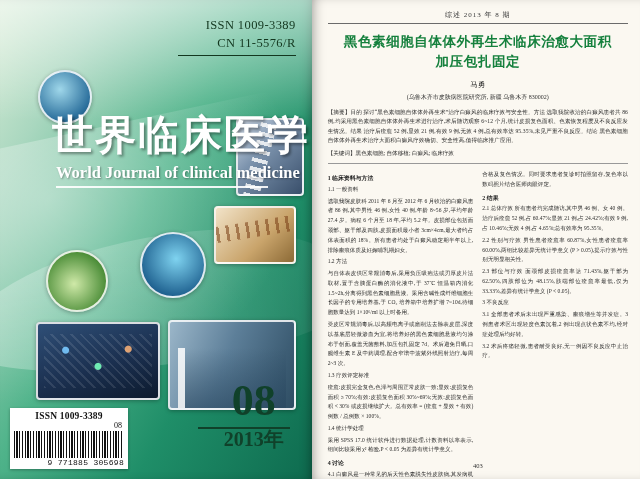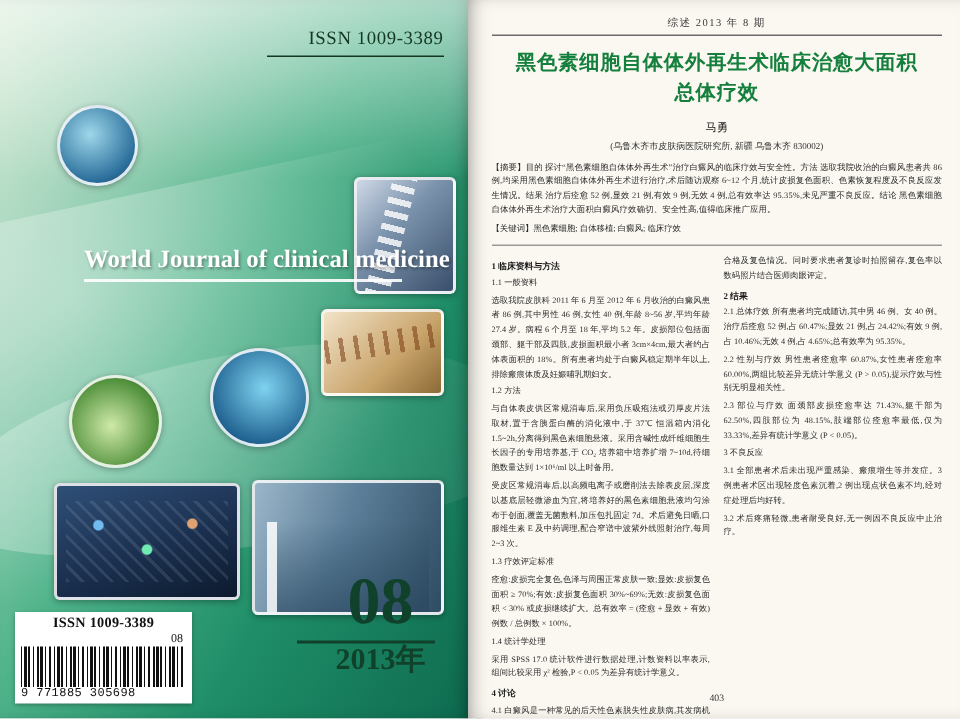--- a/index.html
+++ b/index.html
@@ -233,21 +233,21 @@
     height: 27px;
     margin-top: 1px;
     background: repeating-linear-gradient(90deg,
       #111 0 1px, #fff 1px 2px, #111 2px 4px, #fff 4px 5px,
       #111 5px 6px, #fff 6px 8px, #111 8px 9px, #fff 9px 11px);
   }
   .barcode-num {
     font-family: "Liberation Mono", monospace;
     font-size: 8px;
     color: #111;
-    text-align: left;
+    text-align: right;
     letter-spacing: 0.3px;
   }
 
   
   .page {
     position: relative;
     width: 352px;
     height: 479px;
     background: #fbf8f1;
     box-shadow: inset 7px 0 14px -8px rgba(0,0,0,0.5);
@@ -364,31 +364,33 @@
 
   <div class="cover">
     <div class="cover-top-fade"></div>
     <div class="cover-swoosh"></div>
     <div class="cover-wave"></div>
 
     <div class="vert-title">World Journal of clinical medicine</div>
 
     <div class="issn-block">
       <div>ISSN 1009-3389</div>
+      <div>CN 11-5576/R</div>
       <div class="issn-rule"></div>
     </div>
 
     <div class="tile tile-c t1"></div>
     <div class="tile tile-c t2"></div>
     <div class="tile tile-c t3"></div>
     <div class="tile t4"></div>
     <div class="tile t5"></div>
     <div class="tile t6"></div>
     <div class="tile t7"></div>
 
+    <div class="cn-title">世界临床医学</div>
     <div class="en-title">World Journal of clinical medicine</div>
     <div class="title-rule"></div>
 
     <div class="issue-no">08</div>
     <div class="issue-rule"></div>
     <div class="issue-year">2013年</div>
 
     <div class="barcode-box">
       <div class="barcode-issn">ISSN 1009-3389</div>
       <div class="barcode-issue">08</div>
@@ -400,21 +402,21 @@
   <div class="spine"></div>
 
   <div class="page">
     <div class="page-inner">
 
       <div class="page-header">综述   2013 年 8 期</div>
       <div class="page-header-rule"></div>
 
       <div class="art-title">
         <div>黑色素细胞自体体外再生术临床治愈大面积</div>
-        <div>总体疗效</div>
+        <div>加压包扎固定</div>
       </div>
 
       <div class="art-author">马勇</div>
       <div class="art-affil">(乌鲁木齐市皮肤病医院研究所,  新疆  乌鲁木齐  830002)</div>
 
       <div class="abstract">【摘要】目的  探讨“黑色素细胞自体体外再生术”治疗白癜风的临床疗效与安全性。方法  选取我院收治的白癜风患者共 86 例,均采用黑色素细胞自体体外再生术进行治疗,术后随访观察 6~12 个月,统计皮损复色面积、色素恢复程度及不良反应发生情况。结果  治疗后痊愈 52 例,显效 21 例,有效 9 例,无效 4 例,总有效率达 95.35%,未见严重不良反应。结论  黑色素细胞自体体外再生术治疗大面积白癜风疗效确切、安全性高,值得临床推广应用。</div>
       <div class="kw">【关键词】黑色素细胞; 自体移植; 白癜风; 临床疗效</div>
 
       <div class="rule-thin"></div>
 

